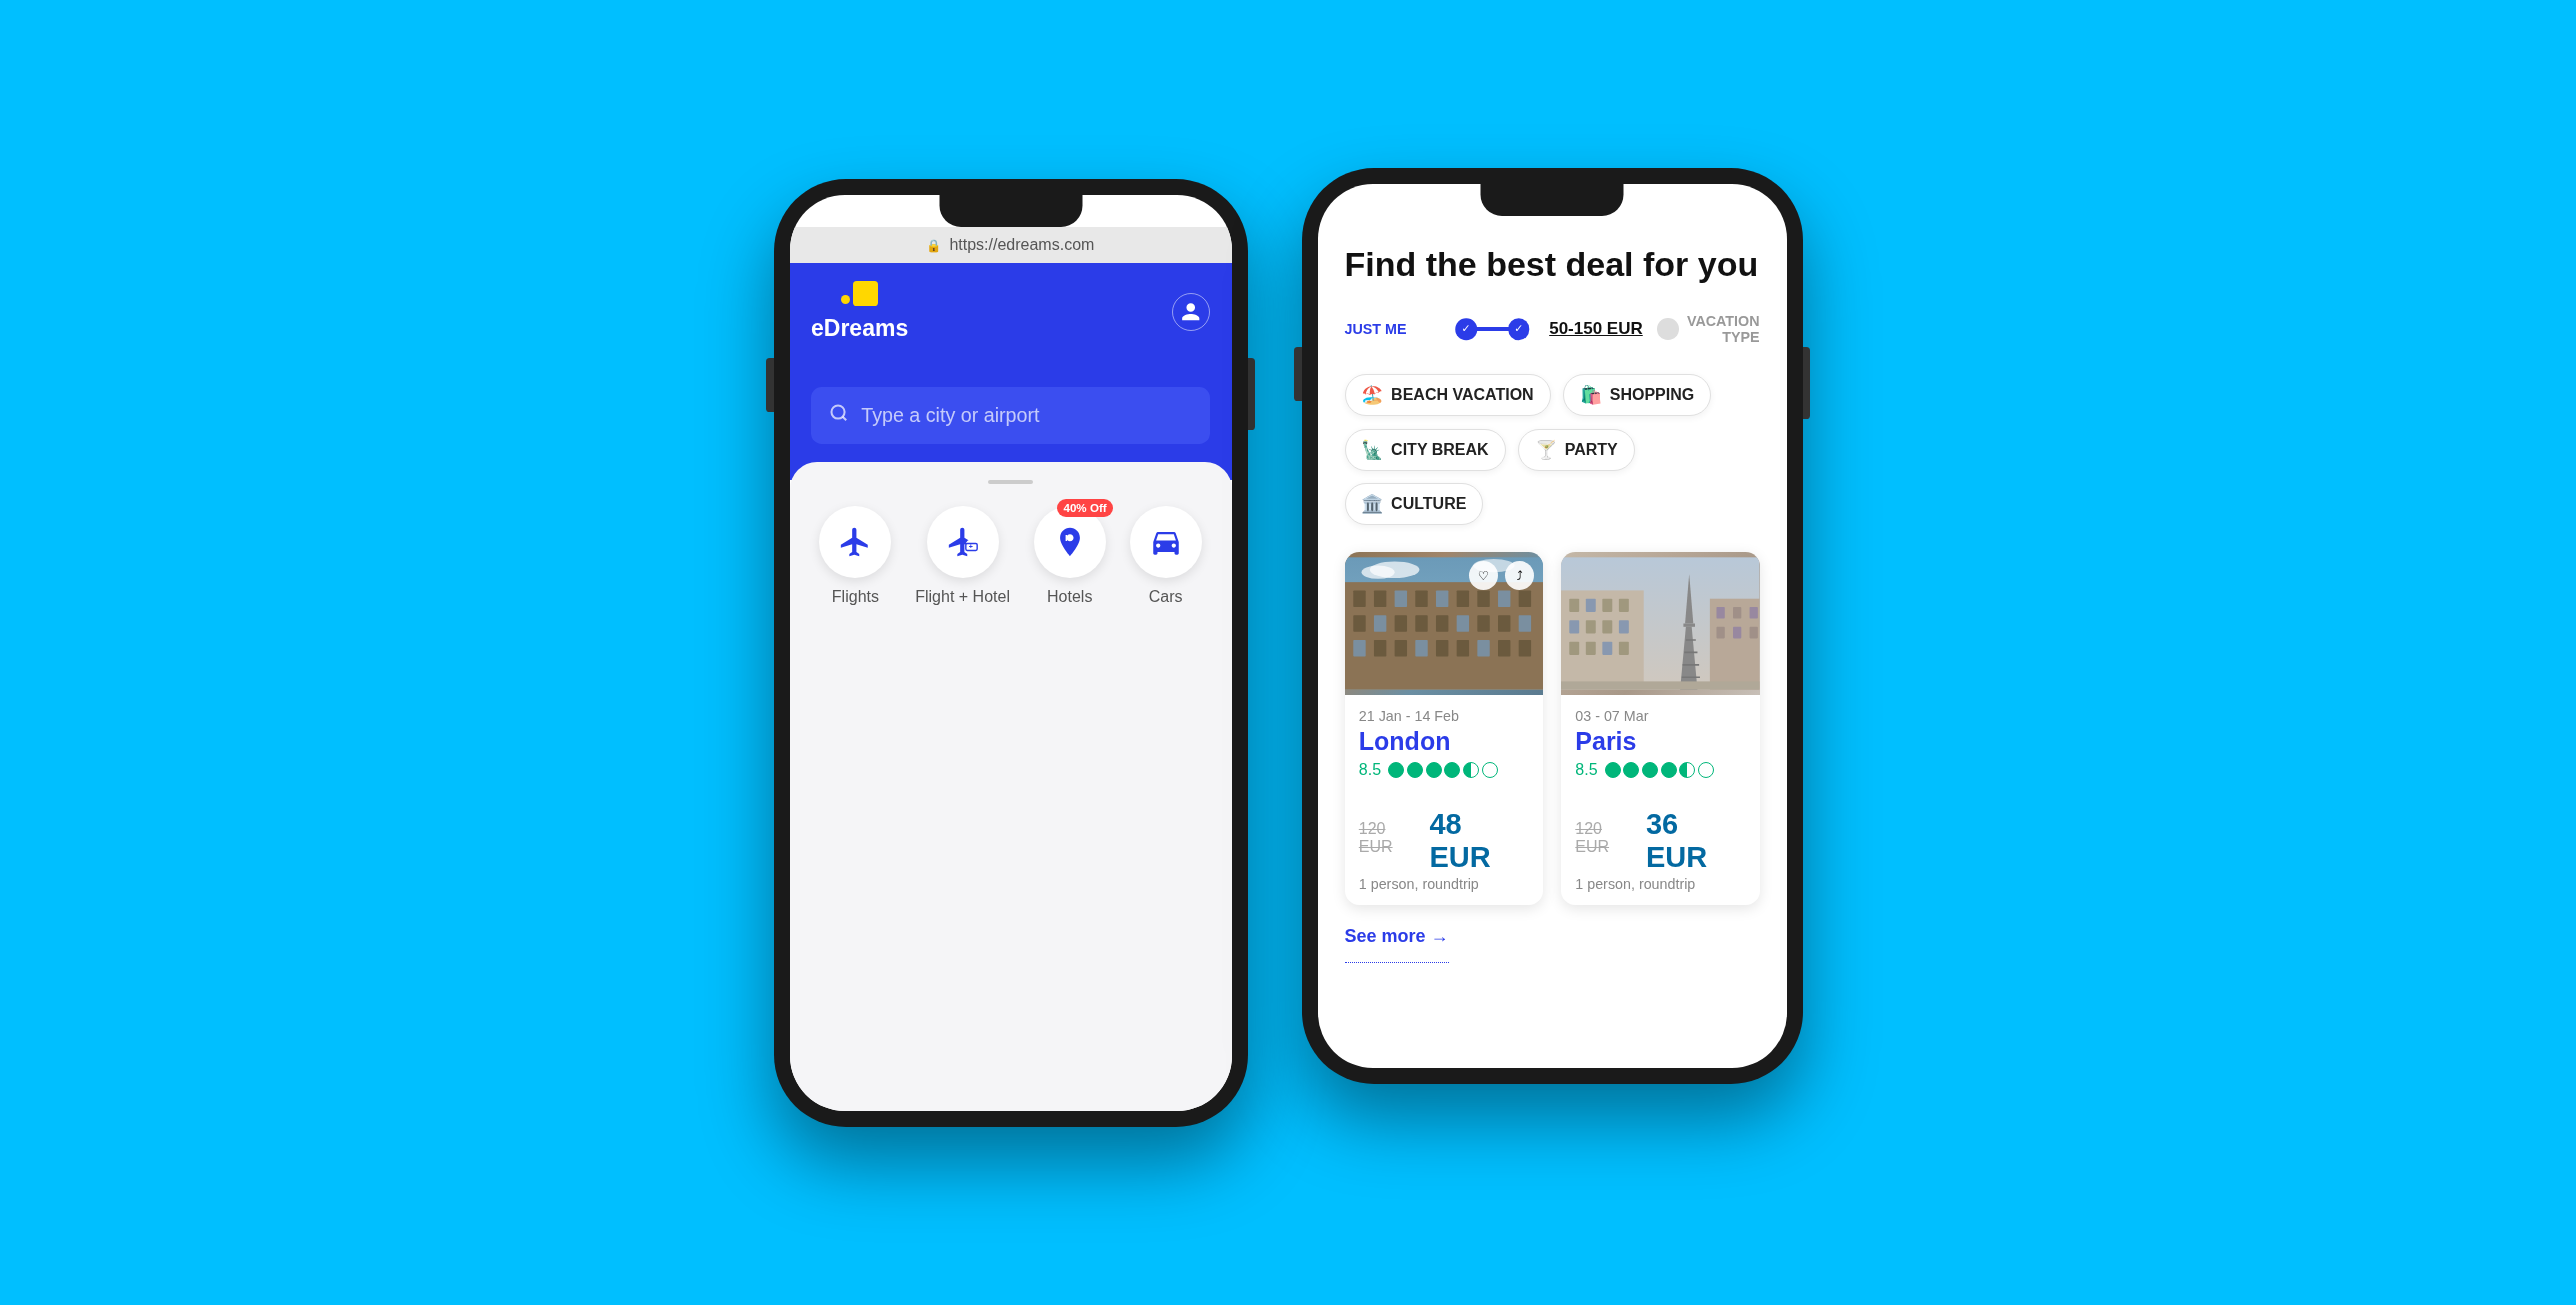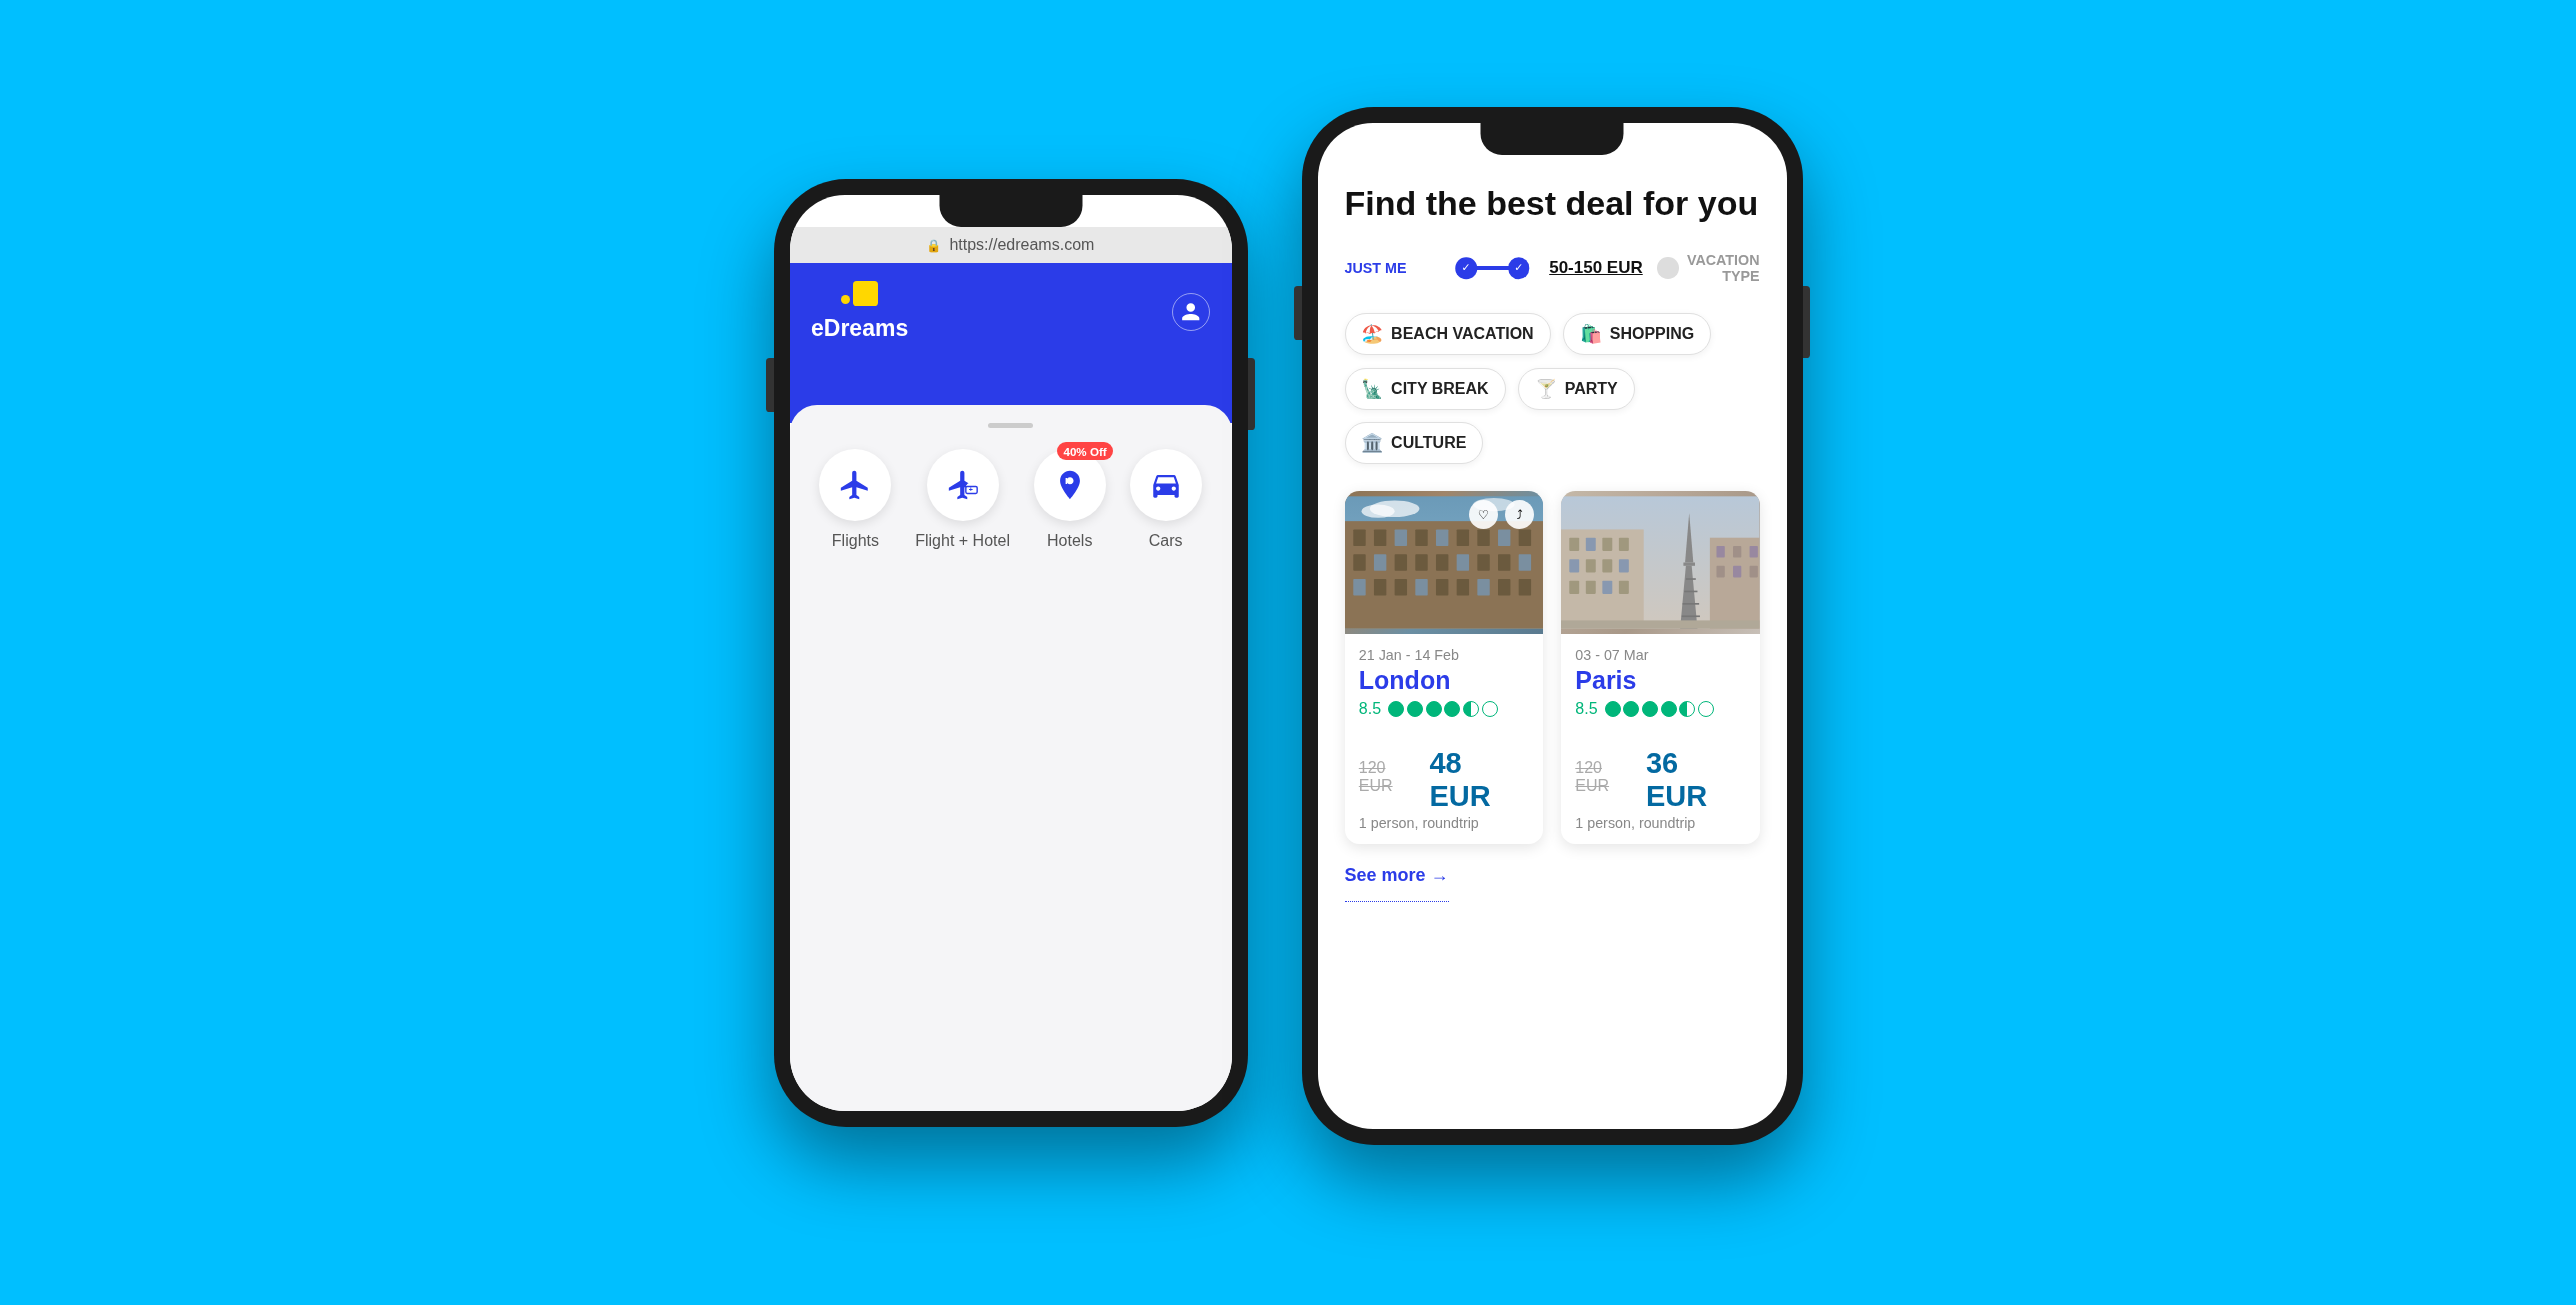--- a/index.html
+++ b/index.html
@@ -30,21 +30,21 @@
       box-shadow: 0 36px 72px rgba(0,0,0,0.4);
     }
 
     .phone-left {
       width: 474px;
       height: 948px;
     }
 
     .phone-right {
       width: 501px;
-      height: 1038px;
+      height: 916px;
       margin-top: -54px;
     }
 
     .phone-screen {
       border-radius: 55px;
       overflow: hidden;
       width: 100%;
       height: 100%;
       background: #fff;
       position: relative;
@@ -564,20 +564,29 @@
             <span class="logo-text">eDreams</span>
           </div>
           <div class="user-avatar">
             <svg viewBox="0 0 24 24" fill="white" width="21.5" height="21.5">
               <path d="M12 12c2.7 0 4.8-2.1 4.8-4.8S14.7 2.4 12 2.4 7.2 4.5 7.2 7.2 9.3 12 12 12zm0 2.4c-3.2 0-9.6 1.6-9.6 4.8v2.4h19.2v-2.4c0-3.2-6.4-4.8-9.6-4.8z"></path>
             </svg>
           </div>
         </div>
 
         <div class="hero-section">
+          <div class="search-bar">
+            <span class="search-icon">
+              <svg width="19.7" height="19.7" viewBox="0 0 24 24" fill="none" stroke="rgba(255,255,255,0.7)" stroke-width="2.5">
+                <circle cx="11" cy="11" r="8"></circle>
+                <line x1="21" y1="21" x2="16.65" y2="16.65"></line>
+              </svg>
+            </span>
+            <span class="search-placeholder">Type a city or airport</span>
+          </div>
         </div>
 
         <div class="bottom-section">
           <div class="drag-handle"></div>
           <div class="tabs-row">
 
             <div class="tab-item">
               <div class="tab-icon-circle">
                 <svg viewBox="0 0 24 24" fill="#2B3CE8" width="34" height="34">
                   <path d="M21 16v-2l-8-5V3.5c0-.83-.67-1.5-1.5-1.5S10 2.67 10 3.5V9l-8 5v2l8-2.5V19l-2 1.5V22l3.5-1 3.5 1v-1.5L13 19v-5.5l8 2.5z"></path>

